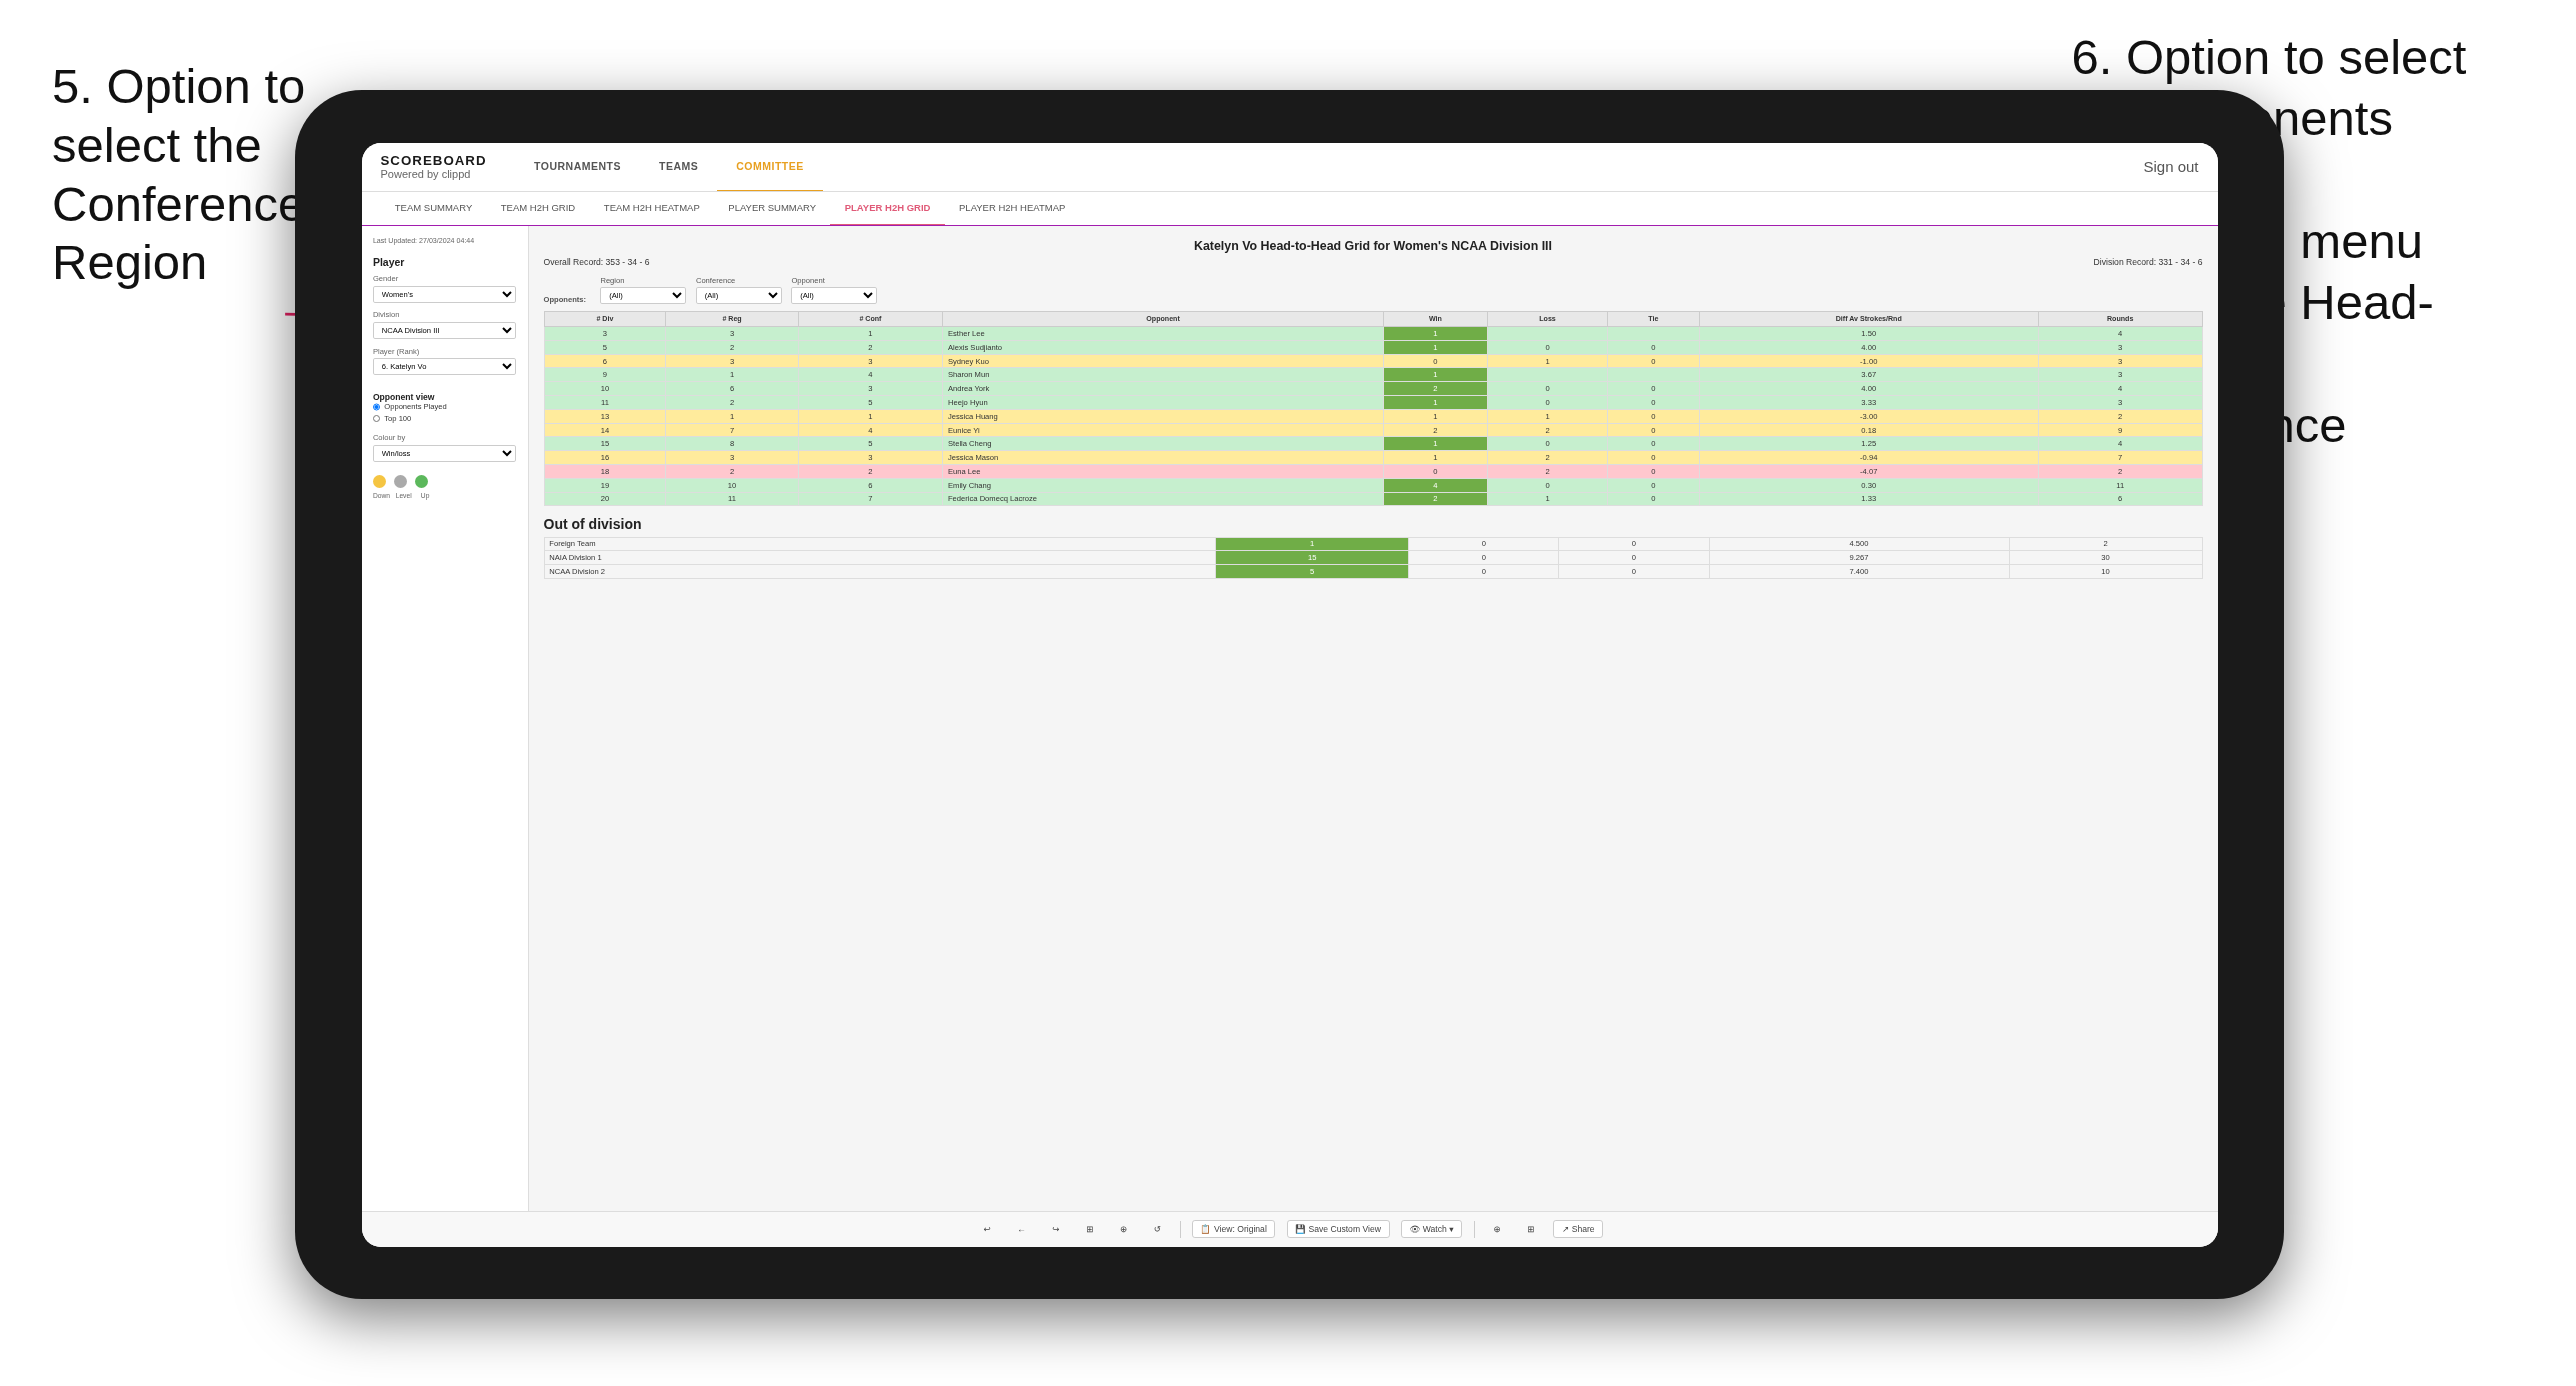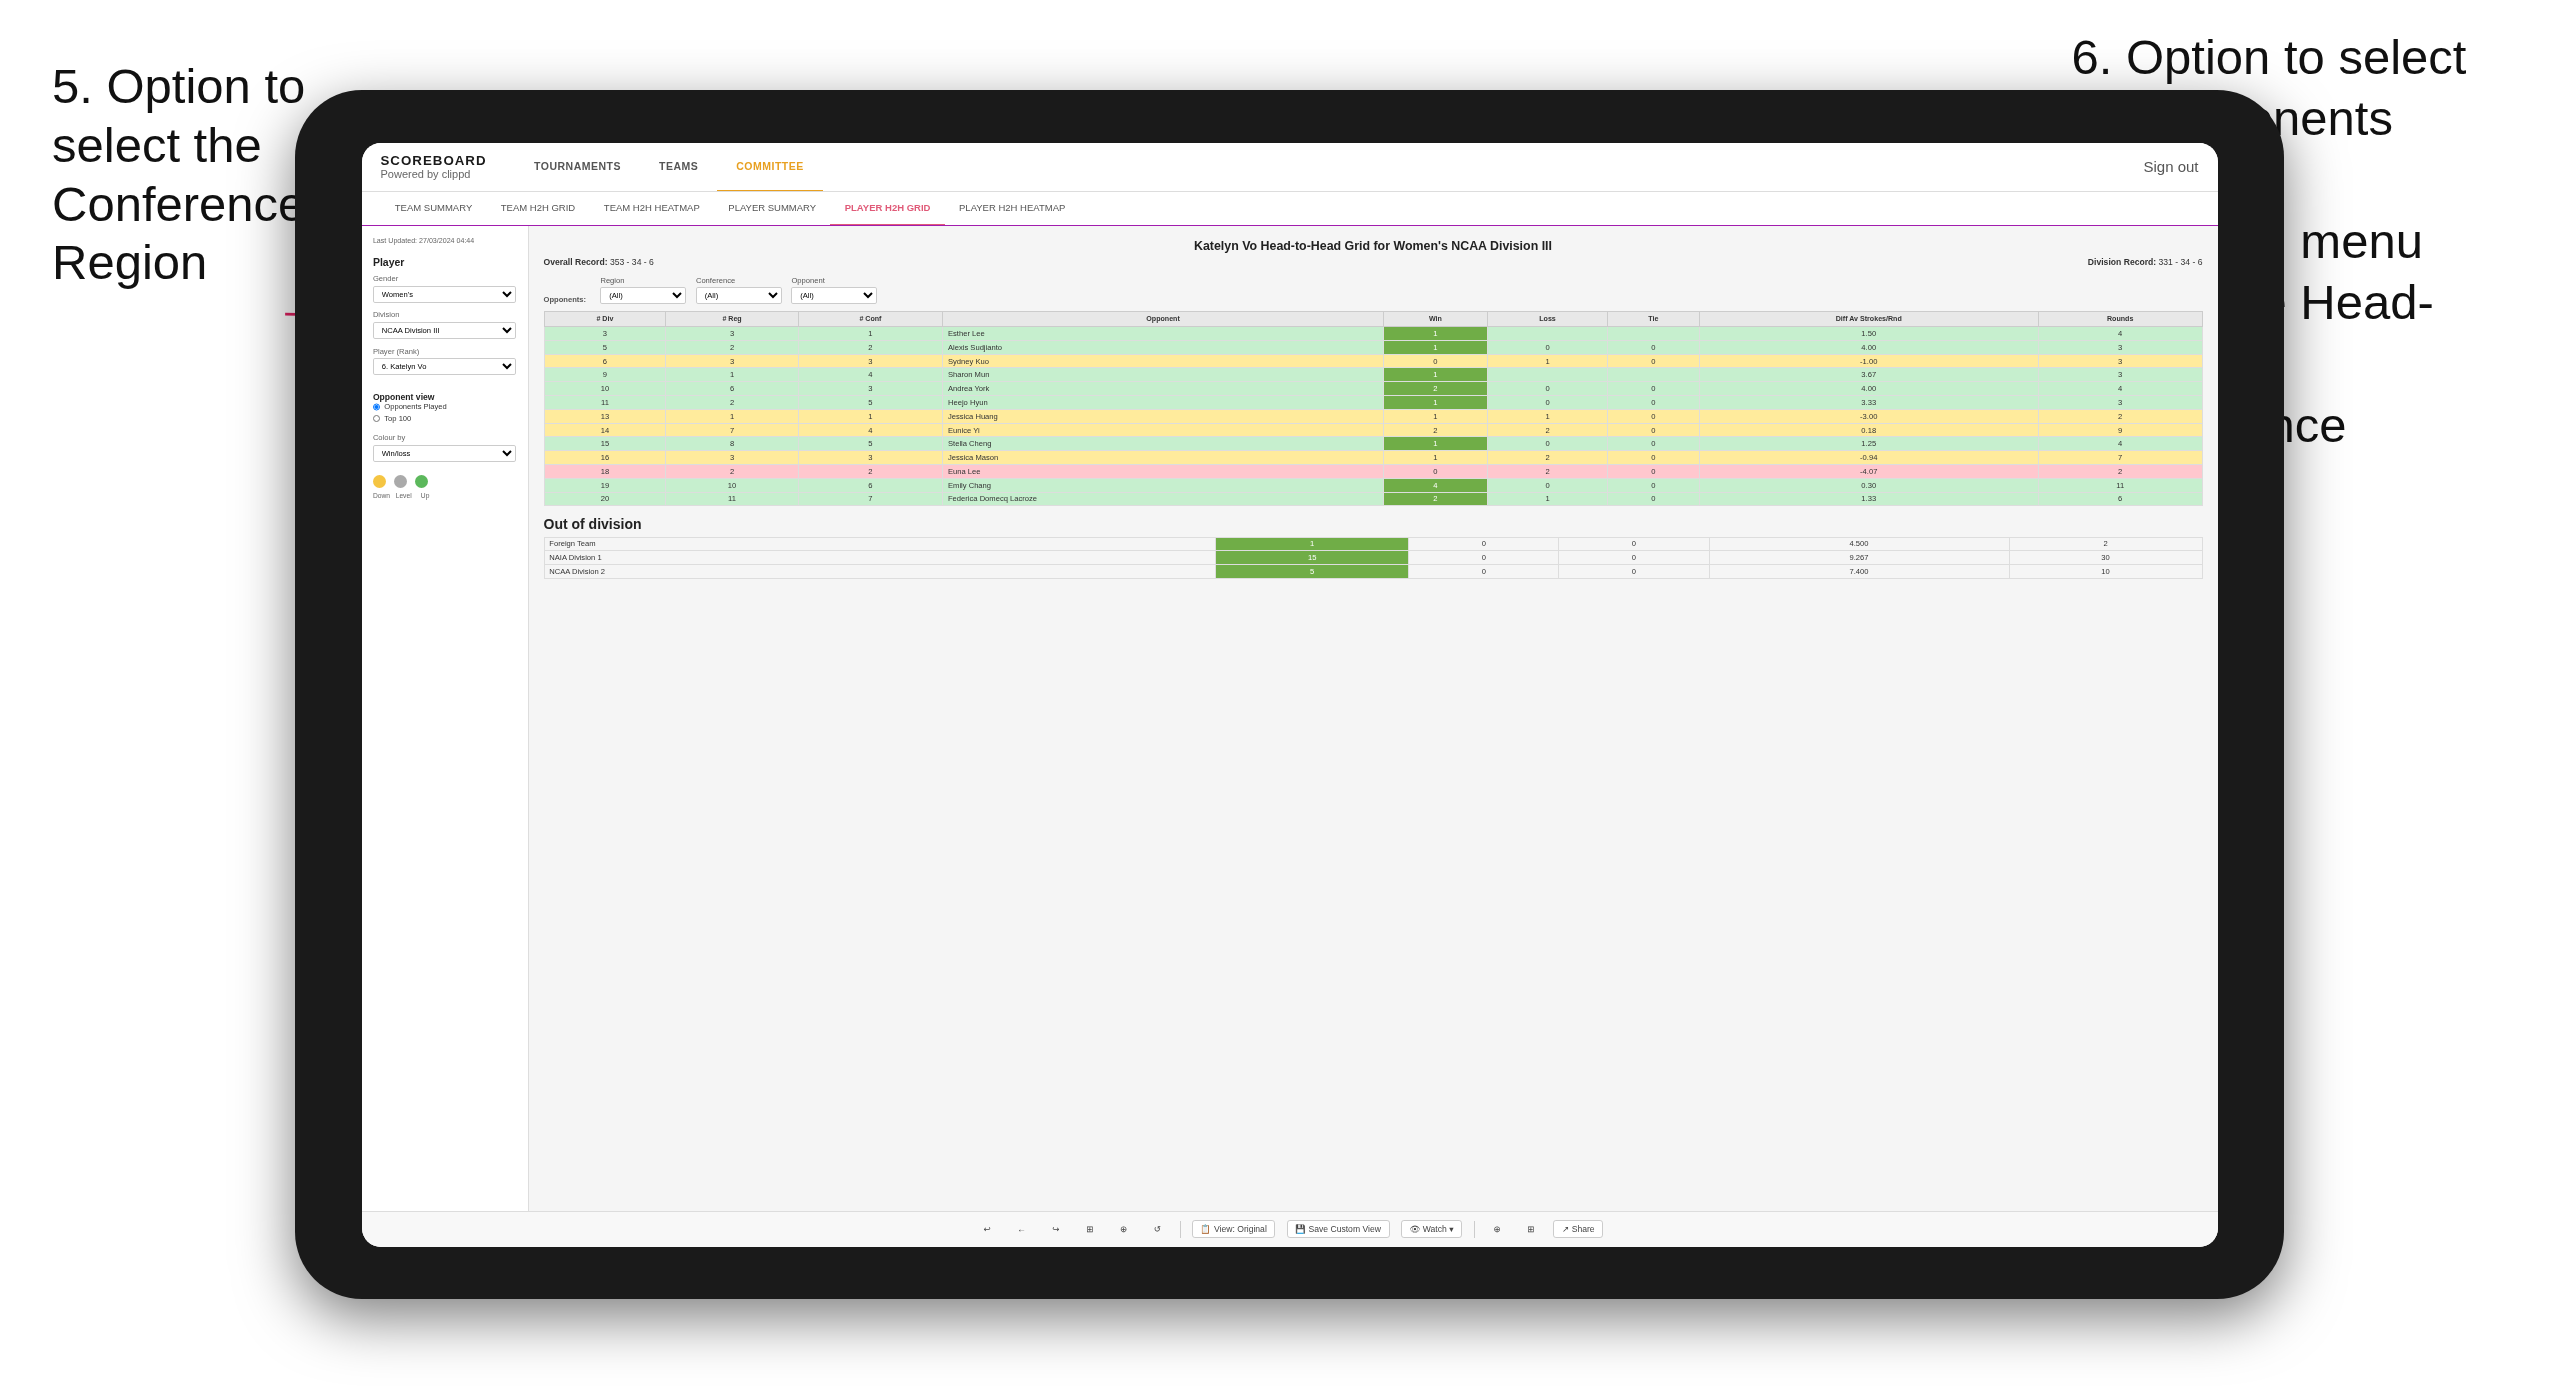--- a/index.html
+++ b/index.html
@@ -262,21 +262,21 @@
 
     .record-row {
       display: flex;
       justify-content: space-between;
       font-size: 8.6px;
       color: #333;
       margin-bottom: 9.5px;
     }
 
     .record-label {
-      font-weight: 700;
+      font-weight: 400;
     }
 
     
     .filter-row {
       display: flex;
       gap: 9.5px;
       margin-bottom: 7.6px;
       align-items: flex-end;
     }
 

